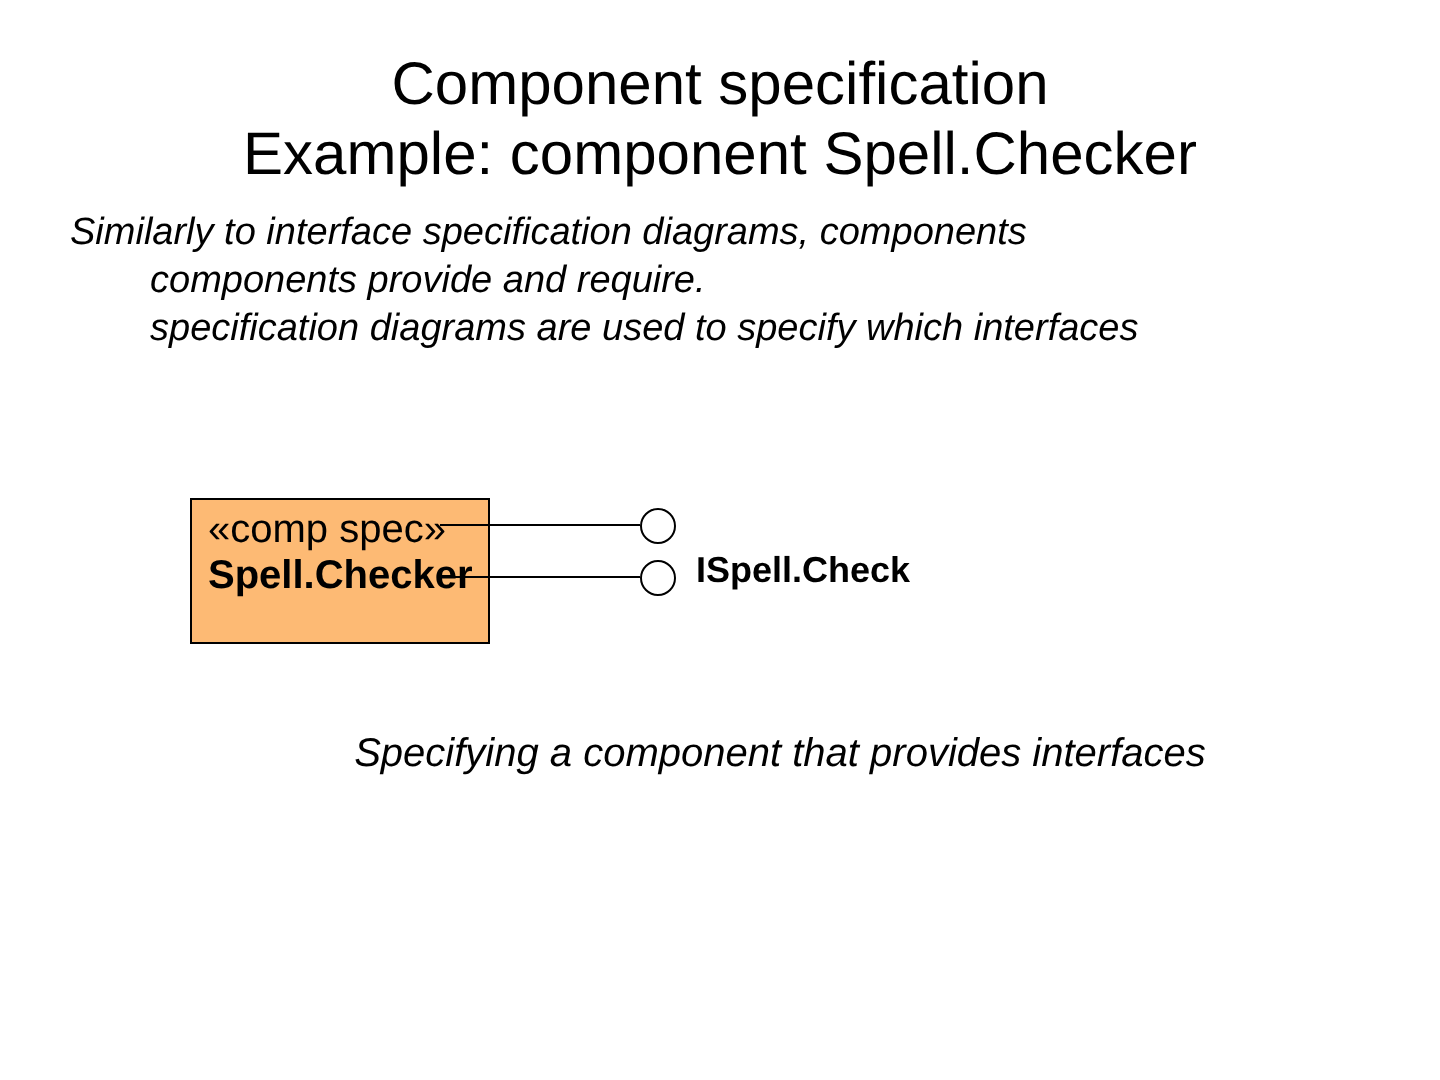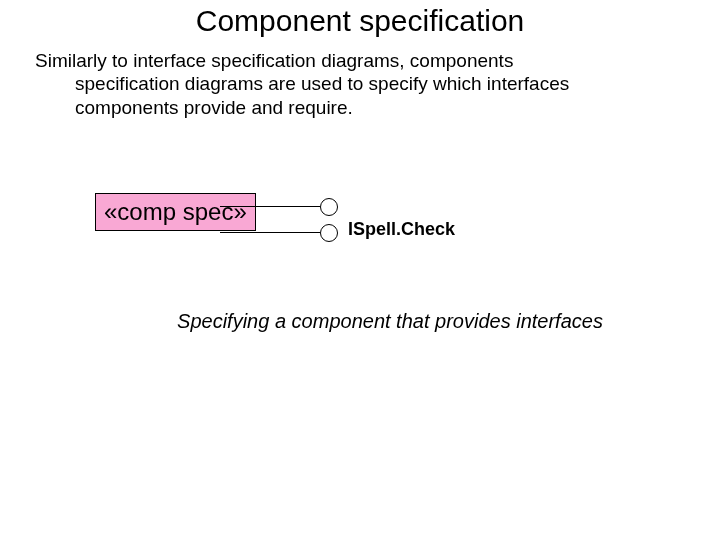--- a/index.html
+++ b/index.html
@@ -9,44 +9,45 @@
     height: 540px;
     font-family: Arial, Helvetica, sans-serif;
     background: #fff;
     color: #000;
     position: relative;
   }
   .title {
     font-size: 30px;
     text-align: center;
     line-height: 1.15;
-    padding-top: 4px;
+    padding-top: 26px;
   }
   .body-text {
     font-size: 19px;
     line-height: 1.25;
     padding: 10px 35px 0 35px;
+    font-style: italic;
   }
   .body-text .indent {
     display: block;
     padding-left: 40px;
   }
   .diagram {
     position: relative;
     margin: 55px 0 0 0;
     height: 100px;
   }
   .comp-box {
     position: absolute;
     left: 95px;
     top: 18px;
     border: 1.5px solid #000;
-    background: #f9a8d4;
-    padding: 4px 8px 5px 8px;
-    font-size: 24px;
+    background: #fdba74;
+    padding: 4px 8px 21px 8px;
+    font-size: 20px;
     line-height: 1.15;
   }
   .comp-box .stereo { font-weight: normal; }
   .comp-box .name  { font-weight: bold; }
   .lolli {
     position: absolute;
     height: 0;
     border-top: 1.5px solid #000;
   }
   .lolli .ball {
@@ -72,32 +73,34 @@
     text-align: center;
     margin-top: 35px;
     padding-left: 60px;
   }
 </style>
 </head>
 <body>
 
 <div class="title">
   <span>Component specification</span><br>
+  <span>Example: component Spell.Checker</span>
 </div>
 
 <div class="body-text">
   <span>Similarly to interface specification diagrams, components</span>
+  <span class="indent">components provide and require.</span>
   <span class="indent">specification diagrams are used to specify which interfaces</span>
-  <span class="indent">components provide and require.</span>
 </div>
 
 <div class="diagram">
 
   <div class="comp-box">
     <div class="stereo">«comp spec»</div>
+    <div class="name">Spell.Checker</div>
   </div>
 
   <div class="lolli" style="left:220px; top:31px; width:100px;">
     <span class="ball"></span>
   </div>
   <div class="iface-label" style="left:348px; top:20px;">ISpell.Check</div>
 
   <div class="lolli" style="left:220px; top:57px; width:100px;">
     <span class="ball"></span>
   </div>

